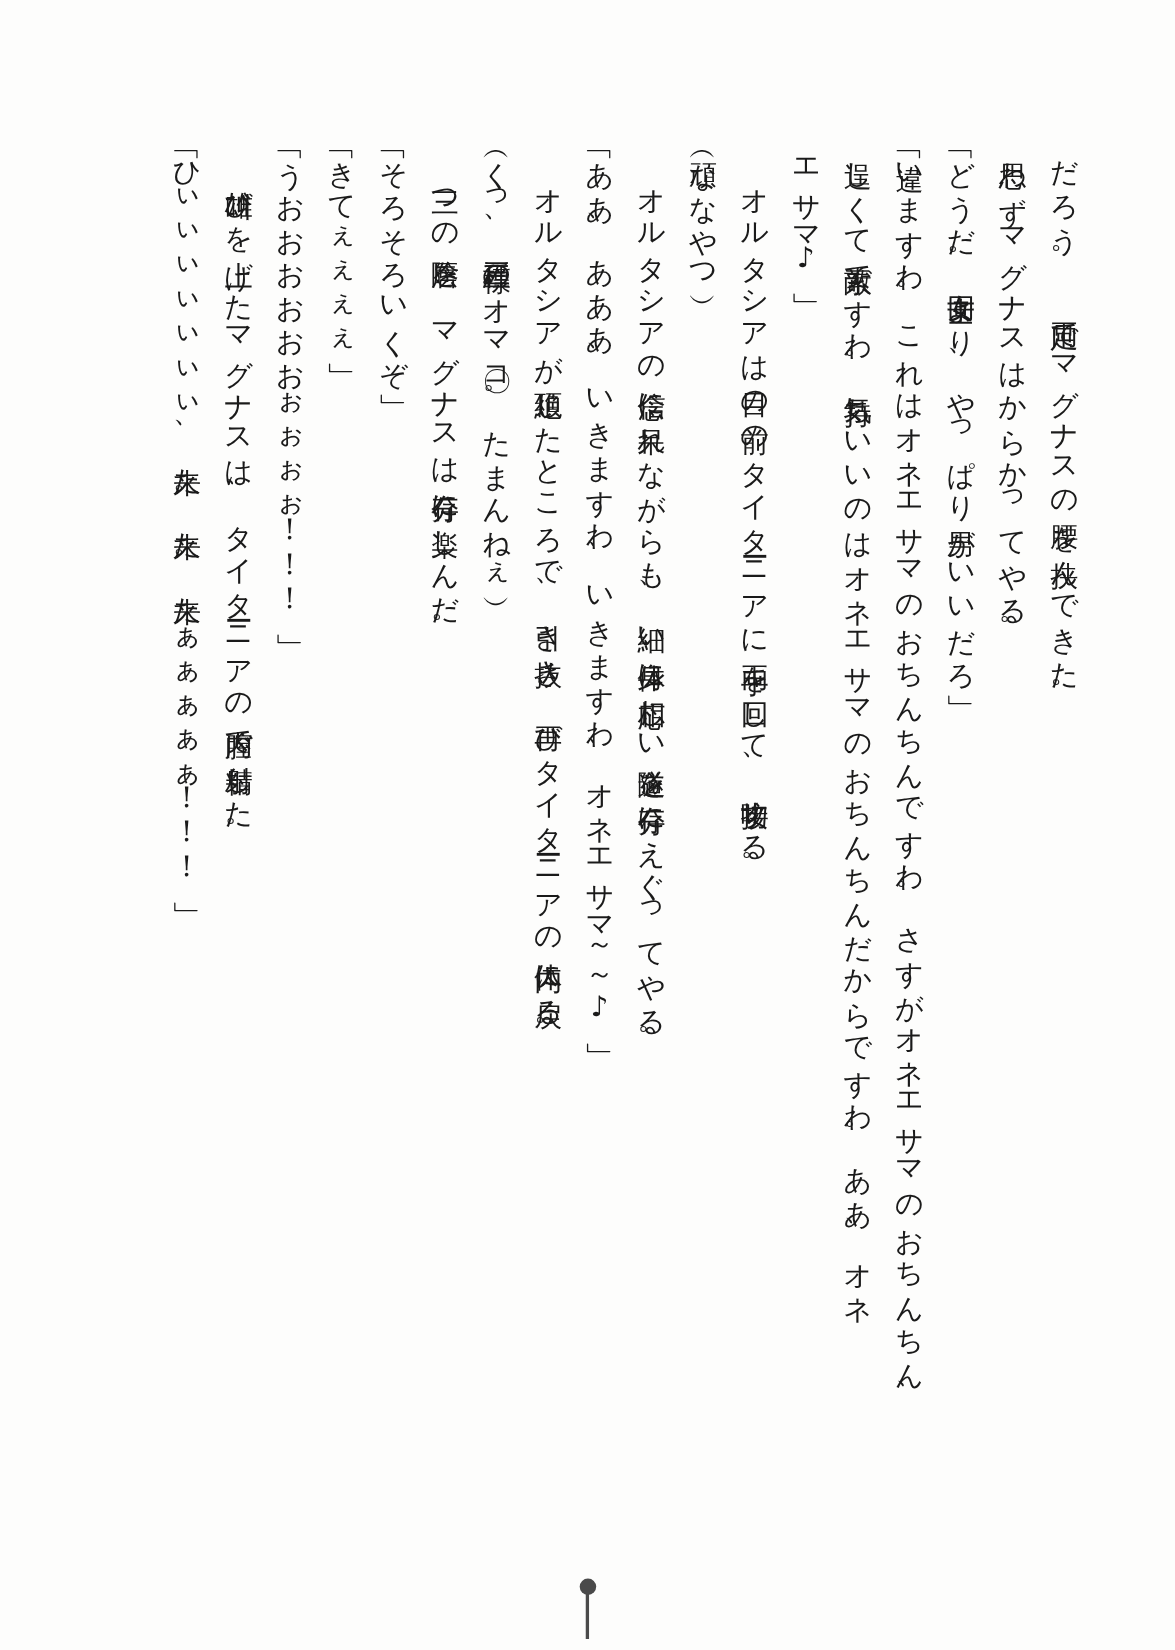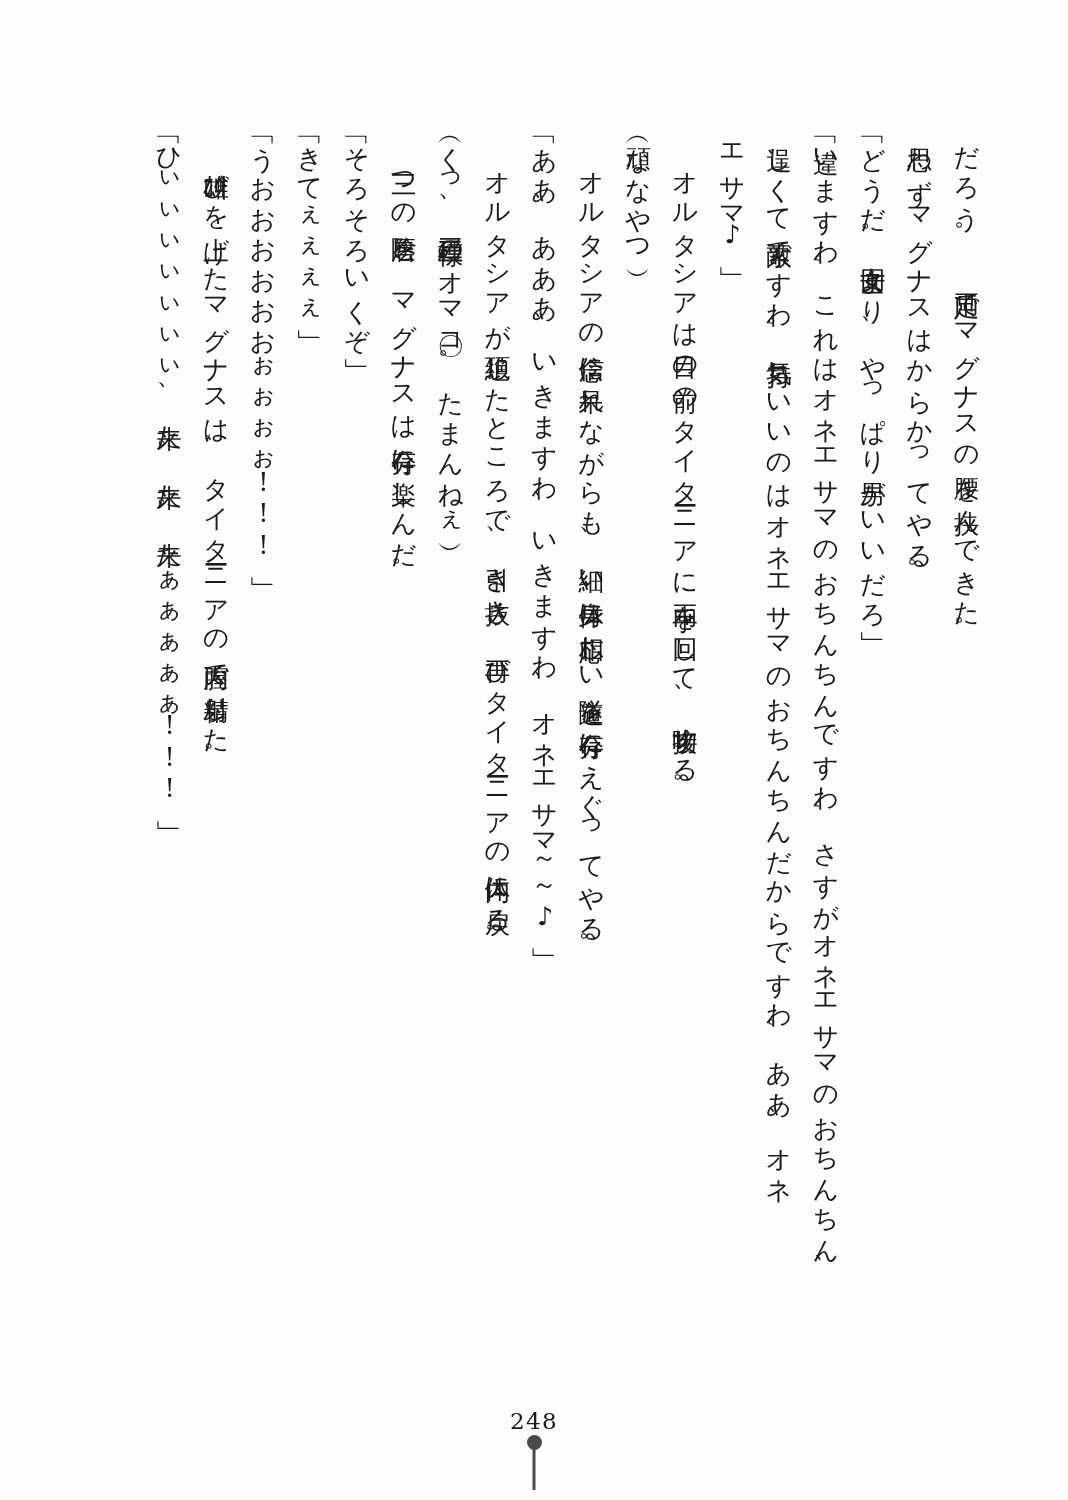--- a/index.html
+++ b/index.html
@@ -100,16 +100,15 @@
     <span class="line indent">オルタシアが絶頂したところで、引き抜き、再びタイターニアの体内に戻る。</span>
     <span class="line">（くっ、三種三様のオマ〇コ。たまんねぇ）</span>
     <span class="line indent">三つの陰唇を、マグナスは存分に楽しんだ。</span>
     <span class="line">「そろそろいくぞ」</span>
     <span class="line">「きてぇぇぇぇ」</span>
     <span class="line">「うおおおおおおぉぉぉぉ!!!」</span>
     <span class="line indent">雄叫びを上げたマグナスは、タイターニアの膣内で射精した。</span>
     <span class="line">「ひぃぃぃぃぃぃぃ、来た。来た。来たぁぁぁぁぁ!!!」</span>
   </div>
 
-  <div class="page-number">248</div>
   <div class="footer-mark"></div>
 
 </div>
 
 </body></html>

